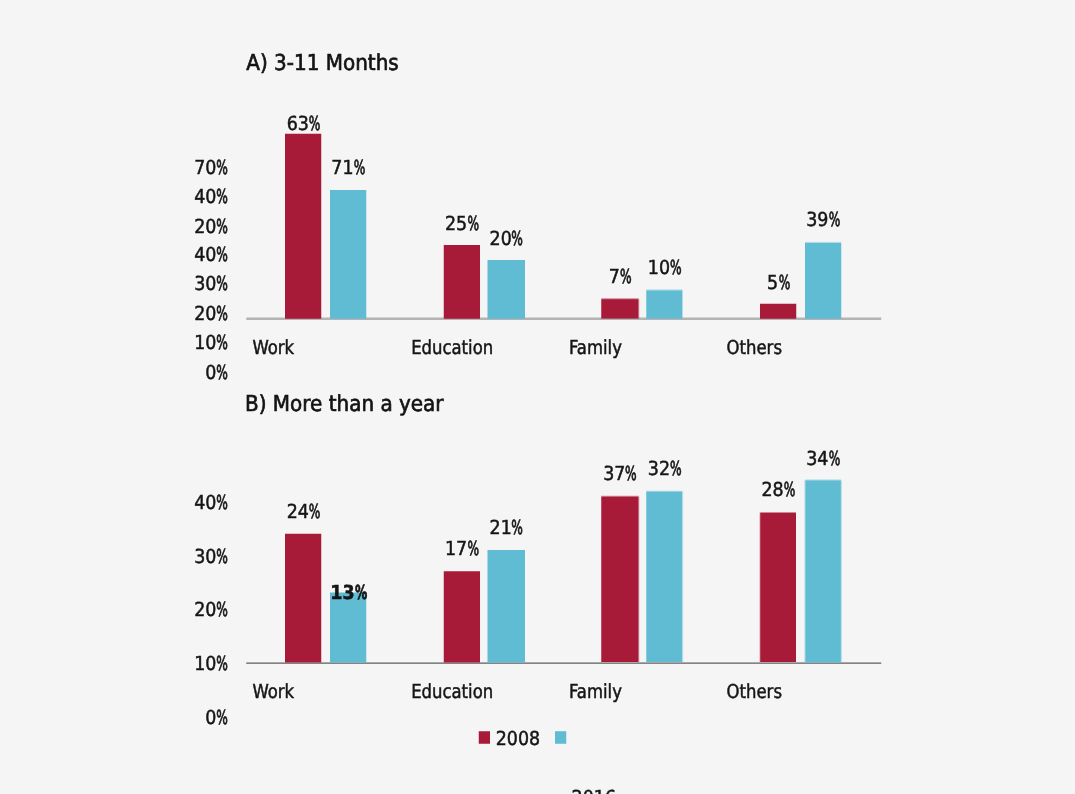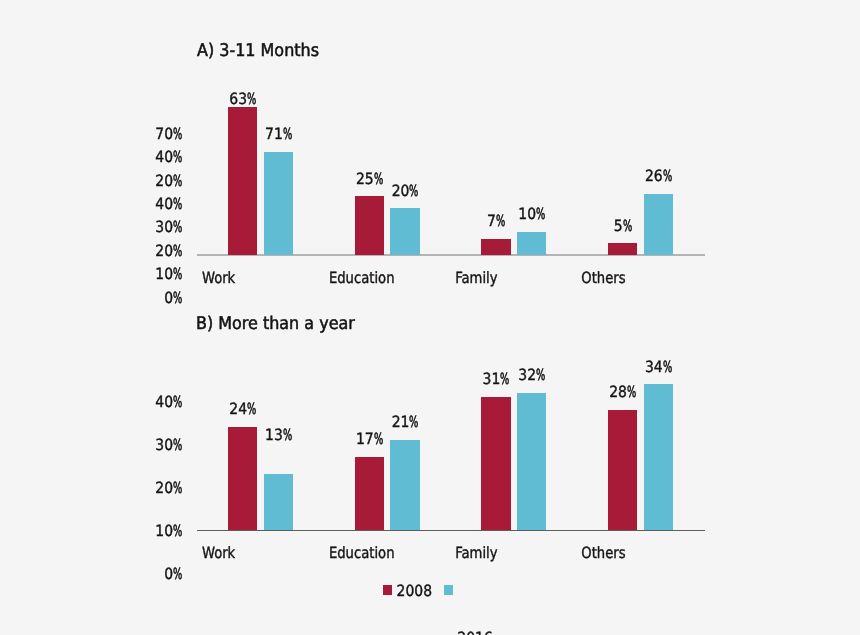--- a/index.html
+++ b/index.html
@@ -52,43 +52,43 @@
       <div class="vlabel num" style="left:364.99px;width:80px;top:181.52px;"><span><i>20</i><i class="pct">%</i></span></div>
       <div class="xtick num" style="left:453.76px;width:120px;top:268.5px;"><span>Family</span></div>
       <div class="bar" style="left:481.26px;top:238.59px;width:29.3px;height:16.41px;background:#a71a38;"></div>
       <div class="vlabel num" style="left:455.91px;width:80px;top:211.99px;"><span><i>7</i><i class="pct">%</i></span></div>
       <div class="bar" style="left:516.96px;top:231.56px;width:29.3px;height:23.44px;background:#5fbcd3;"></div>
       <div class="vlabel num" style="left:491.61px;width:80px;top:204.96px;"><span><i>10</i><i class="pct">%</i></span></div>
       <div class="xtick num" style="left:580.39px;width:120px;top:268.5px;"><span>Others</span></div>
       <div class="bar" style="left:607.89px;top:243.28px;width:29.3px;height:11.72px;background:#a71a38;"></div>
       <div class="vlabel num" style="left:582.54px;width:80px;top:216.68px;"><span><i>5</i><i class="pct">%</i></span></div>
       <div class="bar" style="left:643.59px;top:194.06px;width:29.3px;height:60.94px;background:#5fbcd3;"></div>
-      <div class="vlabel num" style="left:618.24px;width:80px;top:167.46px;"><span><i>26</i><i class="pct">%</i></span></div>
+      <div class="vlabel num" style="left:618.24px;width:80px;top:167.46px;"><span><i>39</i><i class="pct">%</i></span></div>
     </div>
   <div id="panel-b">
       <div class="panel-title" style="left:195.8px;top:314.3px;">B) More than a year</div>
       <div class="axis-line" style="left:197px;top:530px;width:507.6px;height:1.3px;background:#5e5e5e;"></div>
       <div class="ytick num" style="right:678.00px;top:521.95px;"><span><i>0</i><i class="pct">%</i></span></div>
       <div class="ytick num" style="right:678.00px;top:479.05px;"><span><i>10</i><i class="pct">%</i></span></div>
       <div class="ytick num" style="right:678.00px;top:436.15px;"><span><i>20</i><i class="pct">%</i></span></div>
       <div class="ytick num" style="right:678.00px;top:393.25px;"><span><i>30</i><i class="pct">%</i></span></div>
       <div class="ytick num" style="right:678.00px;top:350.35px;"><span><i>40</i><i class="pct">%</i></span></div>
       <div class="xtick num" style="left:200.51px;width:120px;top:543.5px;"><span>Work</span></div>
       <div class="bar" style="left:228.01px;top:427.04px;width:29.3px;height:102.96px;background:#a71a38;"></div>
       <div class="vlabel num" style="left:202.66px;width:80px;top:400.44px;"><span><i>24</i><i class="pct">%</i></span></div>
       <div class="bar" style="left:263.71px;top:474.23px;width:29.3px;height:55.77px;background:#5fbcd3;"></div>
-      <div class="vlabel num" style="left:238.36px;width:80px;top:426px;"><span><i>13</i><i class="pct">%</i></span></div>
+      <div class="vlabel num" style="left:238.36px;width:80px;top:465px;font-weight:bold;"><span><i>13</i><i class="pct">%</i></span></div>
       <div class="xtick num" style="left:327.14px;width:120px;top:543.5px;"><span>Education</span></div>
       <div class="bar" style="left:354.64px;top:457.07px;width:29.3px;height:72.93px;background:#a71a38;"></div>
       <div class="vlabel num" style="left:329.29px;width:80px;top:430.47px;"><span><i>17</i><i class="pct">%</i></span></div>
       <div class="bar" style="left:390.34px;top:439.91px;width:29.3px;height:90.09px;background:#5fbcd3;"></div>
       <div class="vlabel num" style="left:364.99px;width:80px;top:413.31px;"><span><i>21</i><i class="pct">%</i></span></div>
       <div class="xtick num" style="left:453.76px;width:120px;top:543.5px;"><span>Family</span></div>
       <div class="bar" style="left:481.26px;top:397.01px;width:29.3px;height:132.99px;background:#a71a38;"></div>
-      <div class="vlabel num" style="left:455.91px;width:80px;top:370.41px;"><span><i>31</i><i class="pct">%</i></span></div>
+      <div class="vlabel num" style="left:455.91px;width:80px;top:370.41px;"><span><i>37</i><i class="pct">%</i></span></div>
       <div class="bar" style="left:516.96px;top:392.72px;width:29.3px;height:137.28px;background:#5fbcd3;"></div>
       <div class="vlabel num" style="left:491.61px;width:80px;top:366.12px;"><span><i>32</i><i class="pct">%</i></span></div>
       <div class="xtick num" style="left:580.39px;width:120px;top:543.5px;"><span>Others</span></div>
       <div class="bar" style="left:607.89px;top:409.88px;width:29.3px;height:120.12px;background:#a71a38;"></div>
       <div class="vlabel num" style="left:582.54px;width:80px;top:383.28px;"><span><i>28</i><i class="pct">%</i></span></div>
       <div class="bar" style="left:643.59px;top:384.14px;width:29.3px;height:145.86px;background:#5fbcd3;"></div>
       <div class="vlabel num" style="left:618.24px;width:80px;top:357.54px;"><span><i>34</i><i class="pct">%</i></span></div>
     </div>
   <div class="legend" id="legend">
       <span class="legend-sw" style="left:382.8px;top:584.5px;background:#a71a38;"></span>

